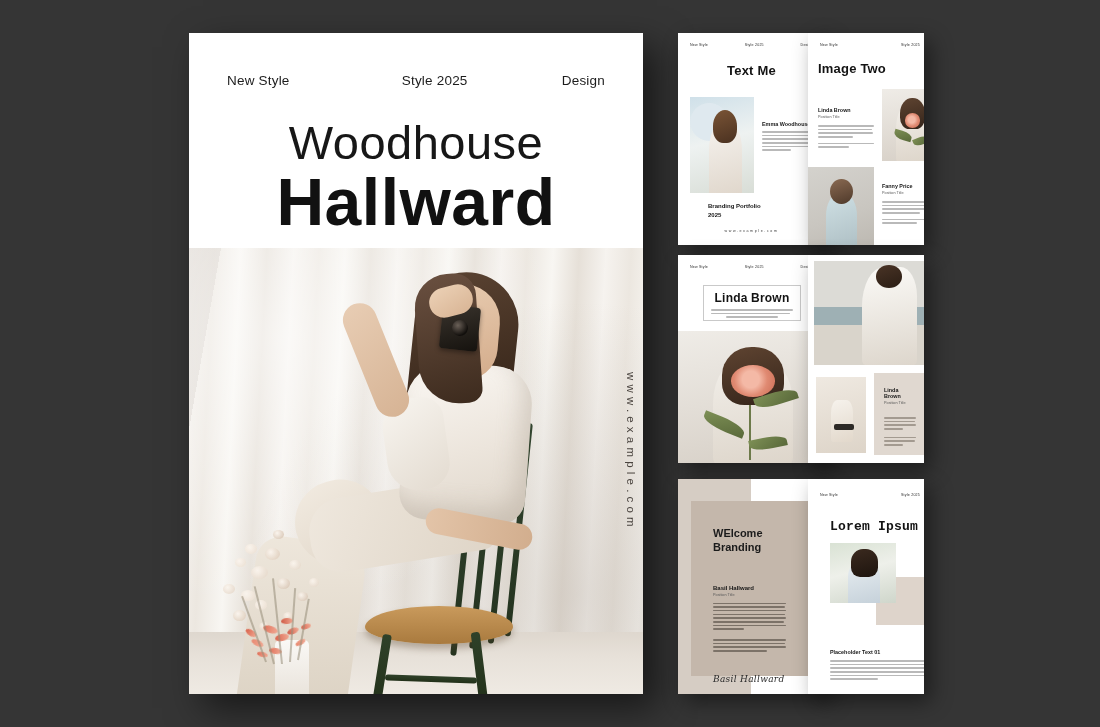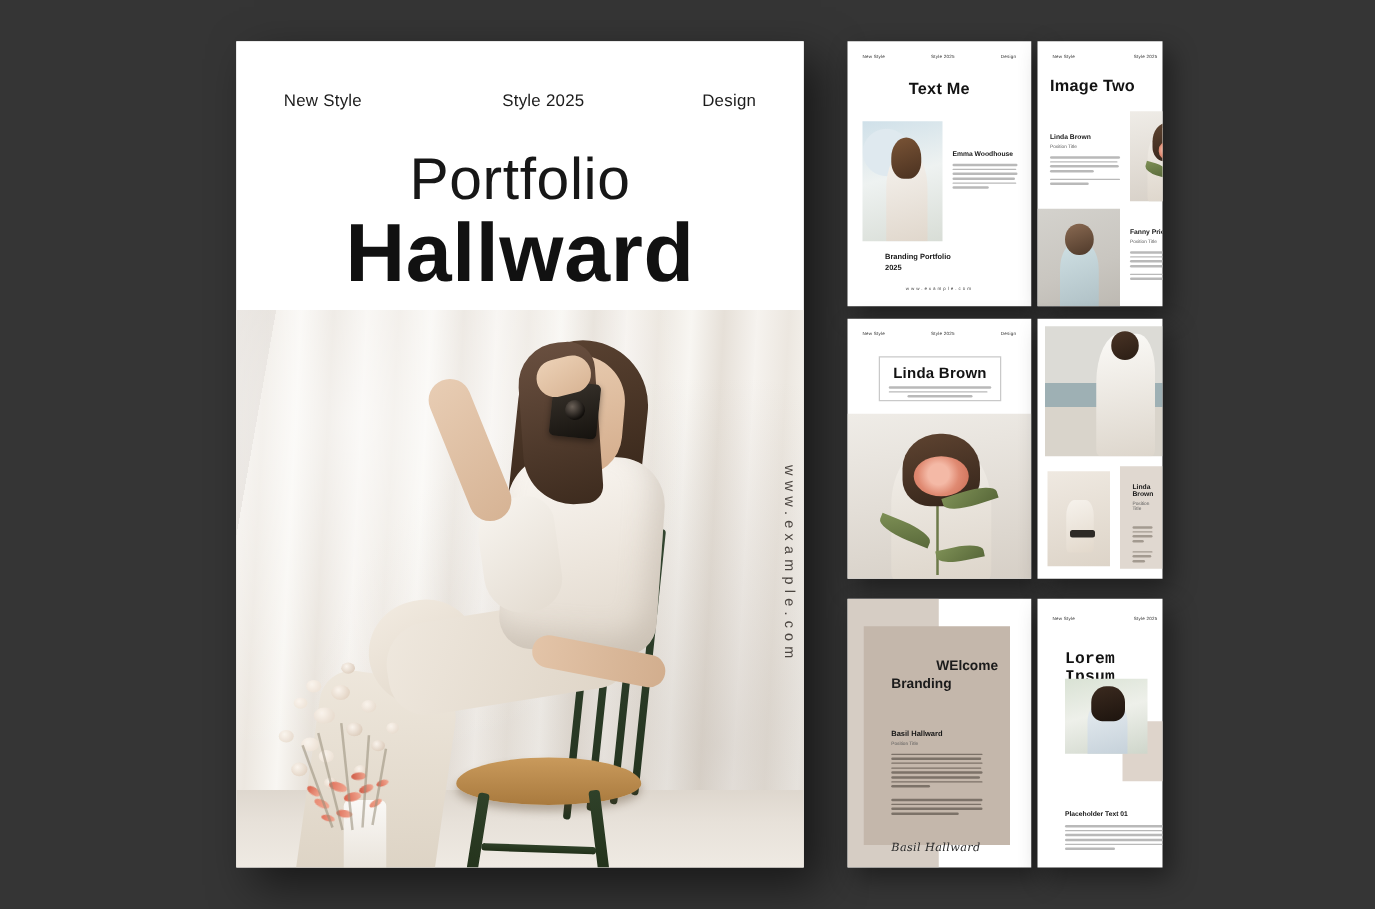--- a/index.html
+++ b/index.html
@@ -254,21 +254,21 @@
   }
 
   
   .thumb {
     position: absolute;
     background: #fff;
     box-shadow: 7px 8px 20px rgba(0,0,0,0.45);
     overflow: hidden;
   }
   .t-left  { left: 678px; width: 147px; }
-  .t-right { left: 830px; width: 100px; }
+  .t-right { left: 808px; width: 116px; }
   .r1 { top: 33px;  height: 212px; }
   .r2 { top: 255px; height: 208px; }
   .r3 { top: 479px; height: 215px; }
 
   .tnav {
     display: flex;
     justify-content: space-between;
     padding: 10px 12px 0 12px;
     font-size: 3.6px;
     color: #2a2a2a;
@@ -429,21 +429,21 @@
 
   <div class="cover">
 
     <div class="cover-top">
       <div class="cover-nav">
         <span>New Style</span>
         <span class="mid">Style 2025</span>
         <span>Design</span>
       </div>
       <div class="cover-title-wrap">
-        <div class="cover-title-1">Portfolio</div>
+        <div class="cover-title-1">Woodhouse</div>
         <div class="cover-title-2">Hallward</div>
       </div>
     </div>
 
     <div class="cover-photo">
       <div class="scene">
         <div class="curtain"></div>
         <div class="floor"></div>
 
         <div class="chair-back">
@@ -627,21 +627,21 @@
         <span style="width:100%;background:#a39a90"></span>
         <span style="width:96%;background:#a39a90"></span>
         <span style="width:60%;background:#a39a90"></span>
       </div>
     </div>
   </div>
 
   <div class="thumb t-left r3">
     <div style="position:absolute;left:0;top:0;width:73px;bottom:0;" class="beige-2"></div>
     <div class="beige" style="position:absolute;left:13px;top:22px;right:17px;bottom:18px;padding:26px 22px 0 22px;">
-      <div style="font-size:11px;font-weight:700;color:#1b1b1b;line-height:1.25;margin-left:36px;">WElcome</div>
+      <div style="font-size:11px;font-weight:700;color:#1b1b1b;line-height:1.25;">WElcome</div>
       <div style="font-size:11px;font-weight:700;color:#1b1b1b;line-height:1.25;">Branding</div>
 
       <div style="margin-top:30px;">
         <div class="t-name" style="font-size:6px;">Basil Hallward</div>
         <div class="t-pos">Position Title</div>
         <div class="t-lines" style="margin-top:6px;">
           <span style="width:100%;background:#7c7268"></span>
             <span style="width:99%;background:#7c7268"></span>
           <span style="width:100%;background:#7c7268"></span>
             <span style="width:98%;background:#7c7268"></span>

